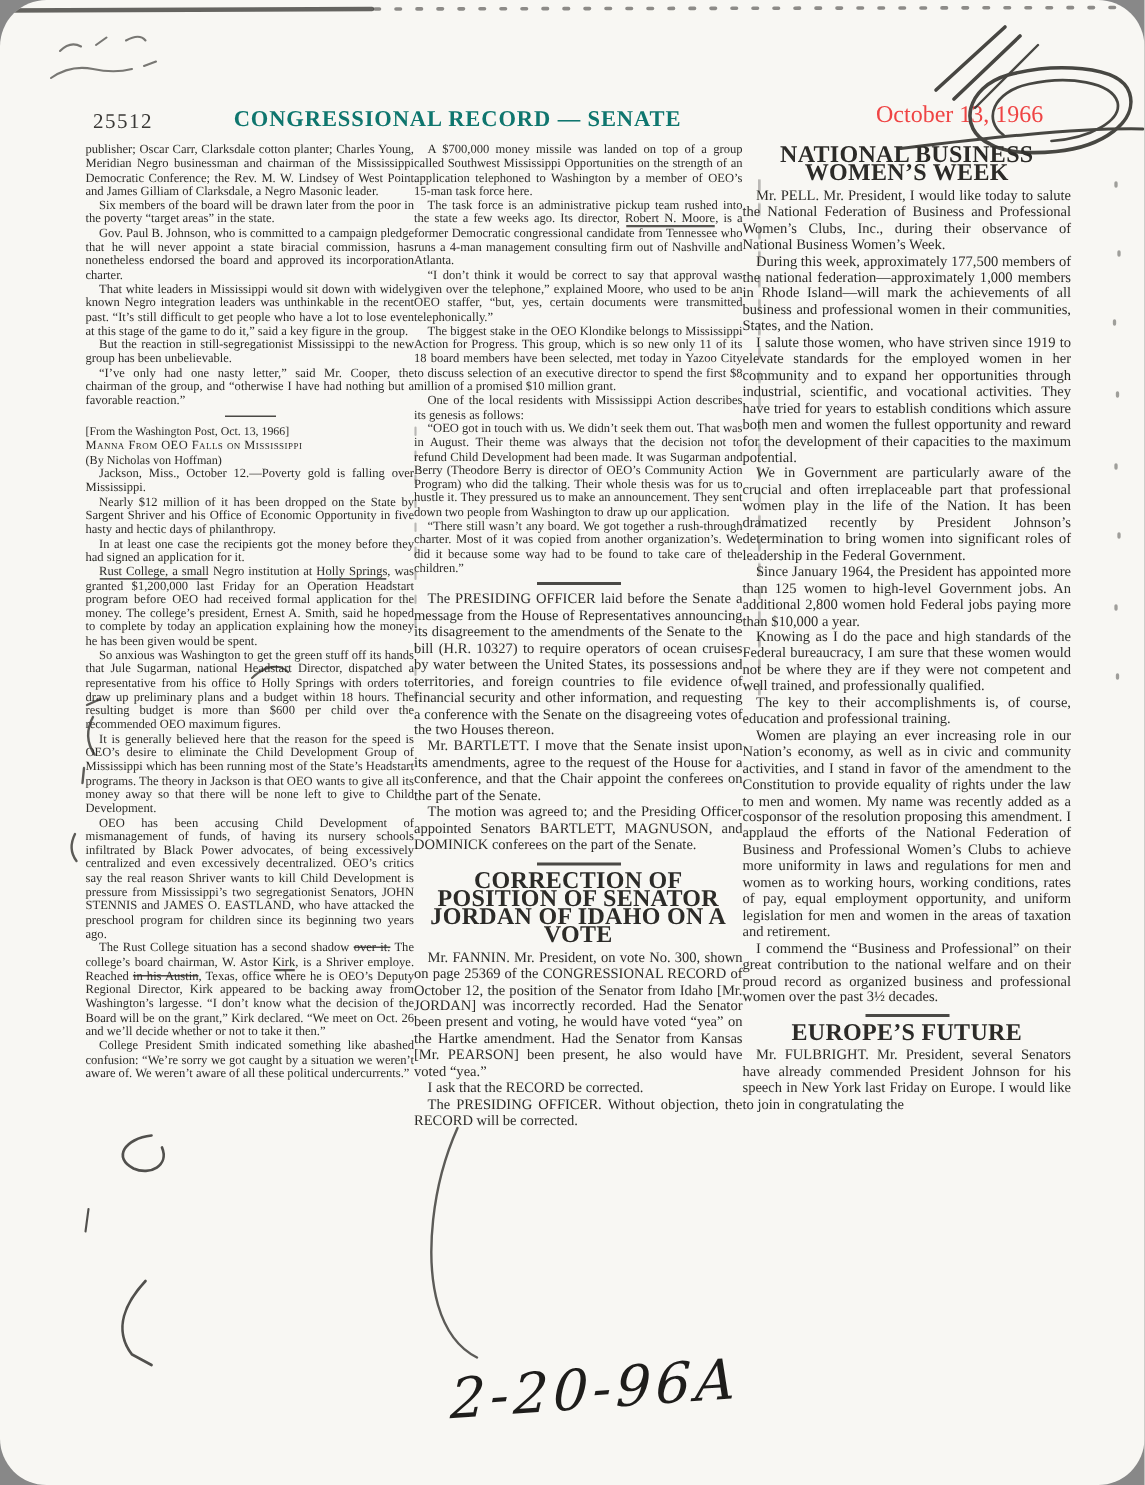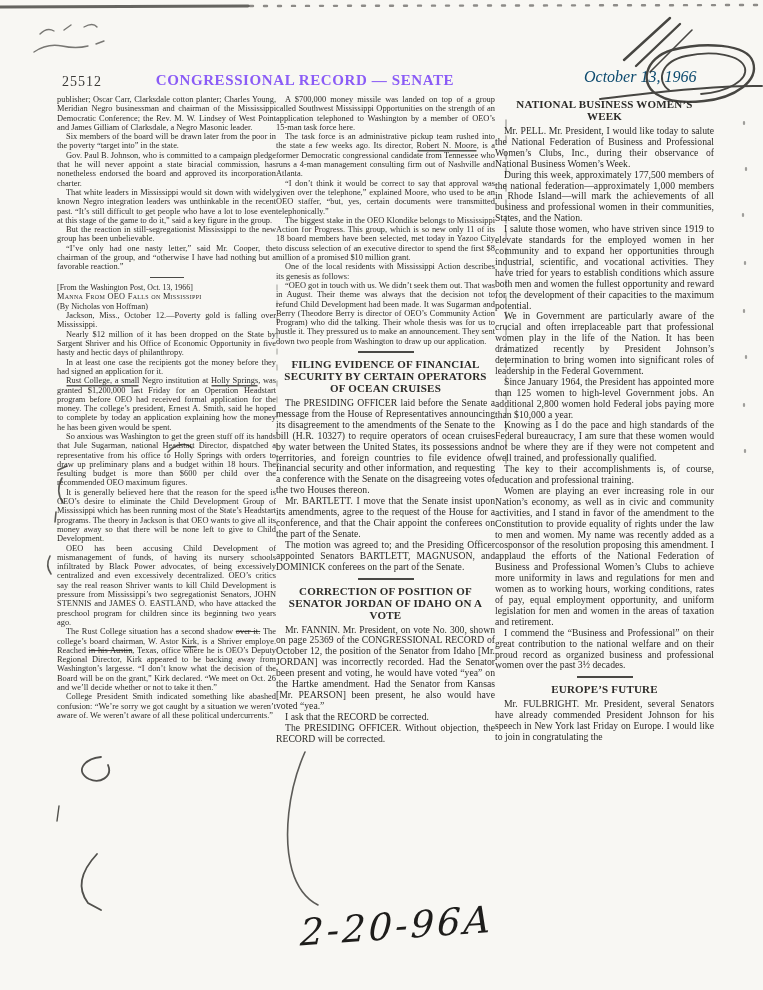--- a/index.html
+++ b/index.html
@@ -4,36 +4,37 @@
 <style>
   html,body{margin:0;padding:0;}
   body{background:#888;}
   #page{
     position:relative;
     width:763px;height:990px;
     background:#f8f7f3;
     overflow:hidden;
     font-family:"Liberation Serif","DejaVu Serif",serif;
     color:#2c2b28;
+    border-radius:31px;
   }
   
   #page-number{position:absolute;top:74px;left:62px;font-size:14px;letter-spacing:1px;color:#3a3936;}
-  #masthead{position:absolute;top:72px;left:305px;transform:translateX(-50%);font-size:15px;font-weight:bold;letter-spacing:.6px;white-space:nowrap;color:#8b5cf6;}
-  #issue-date{position:absolute;top:68px;left:584px;font-size:16px;font-style:italic;white-space:nowrap;color:#0c4a6e;}
+  #masthead{position:absolute;top:72px;left:305px;transform:translateX(-50%);font-size:15px;font-weight:bold;letter-spacing:.6px;white-space:nowrap;color:#0f766e;}
+  #issue-date{position:absolute;top:68px;left:584px;font-size:16px;white-space:nowrap;color:#ef4444;}
   
   #cols{position:absolute;top:95px;left:57px;width:682px;display:flex;}
   .col{width:219px;}
   p{margin:0;text-align:justify;text-indent:9px;}
   .art{font-size:8.4px;line-height:9.3px;}
   .floor{font-size:9.7px;line-height:10.9px;}
   .center{text-indent:0;}
   .attr{font-size:7.9px;line-height:9.5px;}
   .headline{font-size:8.3px;line-height:9.5px;font-variant:small-caps;letter-spacing:.3px;}
   .byline{font-size:8.1px;line-height:9.5px;}
-  .head{font-size:11px;line-height:12px;font-weight:bold;text-align:center;text-indent:0;margin:3px 8px 4px;letter-spacing:.2px;}
+  .head{font-size:16px;line-height:12px;font-weight:bold;text-align:center;text-indent:0;margin:3px 8px 4px;letter-spacing:.2px;}
   .rule{height:2px;width:56px;background:#4a4945;margin:5px auto 5px;}
   .rule.thin{height:1px;width:34px;}
   .hand-ul{box-shadow:0 2px 0 -0.5px rgba(45,44,40,.8);}
   .hand-strike{text-decoration:line-through;text-decoration-thickness:1.4px;text-decoration-color:rgba(45,44,40,.85);margin-top:37px;}
   
   #hand-date{
     position:absolute;left:300px;top:903px;width:240px;
     font-family:"DejaVu Serif","Liberation Serif",serif;
     font-style:italic;font-size:37px;color:#1e1d1b;
     letter-spacing:3px;transform:rotate(-4deg) skewX(-6deg);
@@ -47,21 +48,21 @@
 <div id="page">
 
   <span id="page-number">25512</span>
   <span id="masthead">CONGRESSIONAL RECORD — SENATE</span>
   <span id="issue-date">October 13, 1966</span>
 
   <div id="cols">
 
     <div class="col">
       <p class="art" style="text-indent:0">publisher; Oscar Carr, Clarksdale cotton planter; Charles Young, Meridian Negro businessman and chairman of the Mississippi Democratic Conference; the Rev. M. W. Lindsey of West Point and James Gilliam of Clarksdale, a Negro Masonic leader.</p>
-      <p class="art">Six members of the board will be drawn later from the poor in the poverty “target into” in the state.</p>
+      <p class="art">Six members of the board will be drawn later from the poor in the poverty “target areas” in the state.</p>
       <p class="art">Gov. Paul B. Johnson, who is committed to a campaign pledge that he will never appoint a state biracial commission, has nonetheless endorsed the board and approved its incorporation charter.</p>
       <p class="art">That white leaders in Mississippi would sit down with widely known Negro integration leaders was unthinkable in the recent past. “It’s still difficult to get people who have a lot to lose even at this stage of the game to do it,” said a key figure in the group.</p>
       <p class="art">But the reaction in still-segregationist Mississippi to the new group has been unbelievable.</p>
       <p class="art">“I’ve only had one nasty letter,” said Mr. Cooper, the chairman of the group, and “otherwise I have had nothing but a favorable reaction.”</p>
       <div class="rule thin"></div>
       <p class="art attr center">[From the Washington Post, Oct. 13, 1966]</p>
       <p class="art headline center">Manna From OEO Falls on Mississippi</p>
       <p class="art byline center">(By Nicholas von Hoffman)</p>
       <p class="art">Jackson, Miss., October 12.—Poverty gold is falling over Mississippi.</p>
       <p class="art">Nearly $12 million of it has been dropped on the State by Sargent Shriver and his Office of Economic Opportunity in five hasty and hectic days of philanthropy.</p>
@@ -74,22 +75,22 @@
       <p class="art">College President Smith indicated something like abashed confusion: “We’re sorry we got caught by a situation we weren’t aware of. We weren’t aware of all these political undercurrents.”</p>
     </div>
 
     <div class="col">
       <p class="art">A $700,000 money missile was landed on top of a group called Southwest Mississippi Opportunities on the strength of an application telephoned to Washington by a member of OEO’s 15-man task force here.</p>
       <p class="art"><span>The task force is an administrative pickup team rushed into the state a few weeks ago. Its director, </span><span class="hand-ul">Robert N. Moore</span><span>, is a former Democratic congressional candidate from Tennessee who runs a 4-man management consulting firm out of Nashville and Atlanta.</span></p>
       <p class="art">“I don’t think it would be correct to say that approval was given over the telephone,” explained Moore, who used to be an OEO staffer, “but, yes, certain documents were transmitted telephonically.”</p>
       <p class="art">The biggest stake in the OEO Klondike belongs to Mississippi Action for Progress. This group, which is so new only 11 of its 18 board members have been selected, met today in Yazoo City to discuss selection of an executive director to spend the first $8 million of a promised $10 million grant.</p>
       <p class="art">One of the local residents with Mississippi Action describes its genesis as follows:</p>
       <p class="art">“OEO got in touch with us. We didn’t seek them out. That was in August. Their theme was always that the decision not to refund Child Development had been made. It was Sugarman and Berry (Theodore Berry is director of OEO’s Community Action Program) who did the talking. Their whole thesis was for us to hustle it. They pressured us to make an announcement. They sent down two people from Washington to draw up our application.</p>
+      <p class="art">“There still wasn’t any board. We got together a rush-through charter. Most of it was copied from another organization’s. We did it because some way had to be found to take care of the children.”</p>
       <div class="rule"></div>
-      <p class="head">FILING EVIDENCE OF FINANCIAL SECURITY BY CERTAIN OPERATORS OF OCEAN CRUISES</p>
       <p class="floor">The PRESIDING OFFICER laid before the Senate a message from the House of Representatives announcing its disagreement to the amendments of the Senate to the bill (H.R. 10327) to require operators of ocean cruises by water between the United States, its possessions and territories, and foreign countries to file evidence of financial security and other information, and requesting a conference with the Senate on the disagreeing votes of the two Houses thereon.</p>
       <p class="floor">Mr. BARTLETT. I move that the Senate insist upon its amendments, agree to the request of the House for a conference, and that the Chair appoint the conferees on the part of the Senate.</p>
       <p class="floor">The motion was agreed to; and the Presiding Officer appointed Senators BARTLETT, MAGNUSON, and DOMINICK conferees on the part of the Senate.</p>
       <div class="rule"></div>
       <p class="head">CORRECTION OF POSITION OF SENATOR JORDAN OF IDAHO ON A VOTE</p>
       <p class="floor">Mr. FANNIN. Mr. President, on vote No. 300, shown on page 25369 of the CONGRESSIONAL RECORD of October 12, the position of the Senator from Idaho [Mr. JORDAN] was incorrectly recorded. Had the Senator been present and voting, he would have voted “yea” on the Hartke amendment. Had the Senator from Kansas [Mr. PEARSON] been present, he also would have voted “yea.”</p>
       <p class="floor">I ask that the RECORD be corrected.</p>
       <p class="floor">The PRESIDING OFFICER. Without objection, the RECORD will be corrected.</p>
     </div>
 

